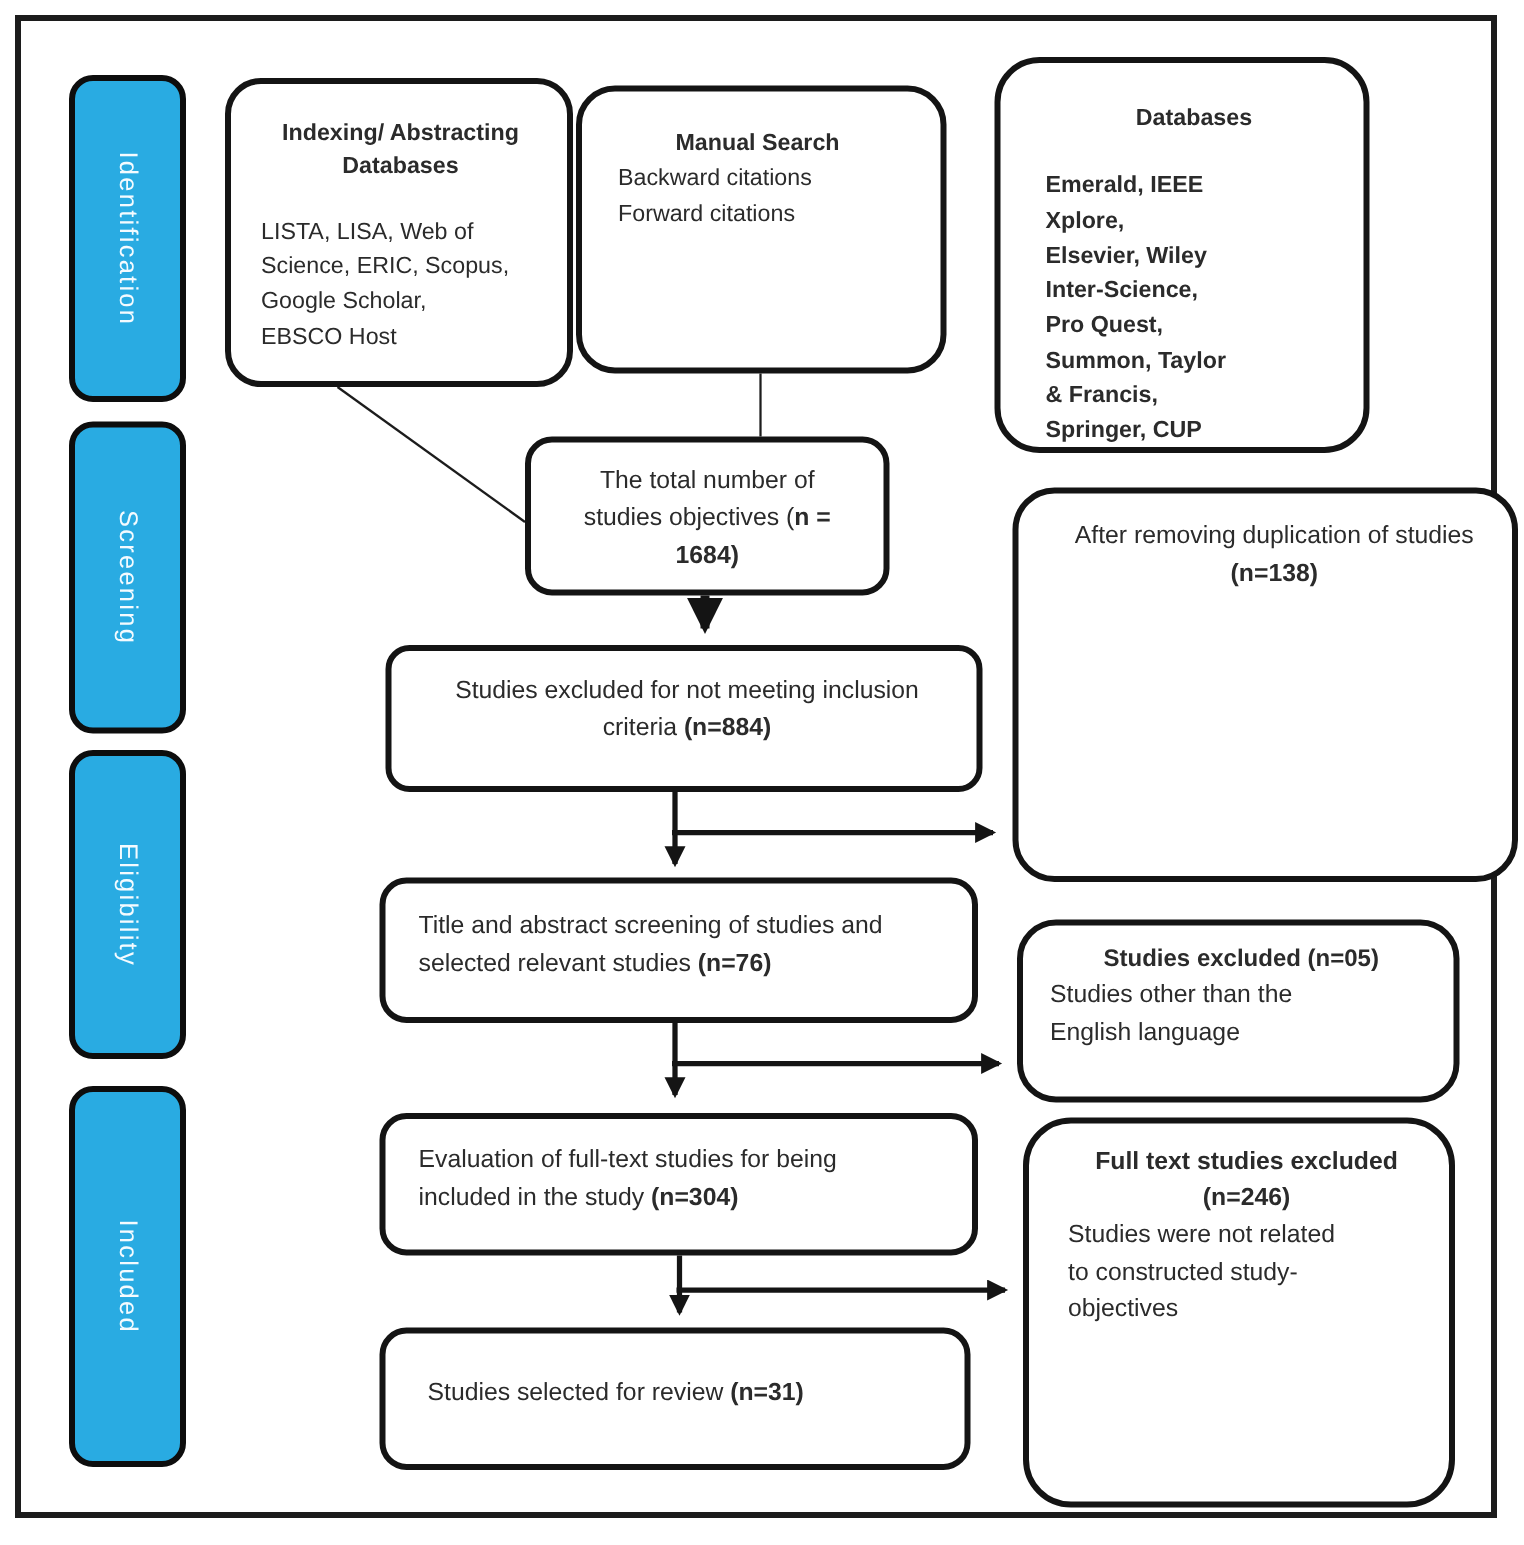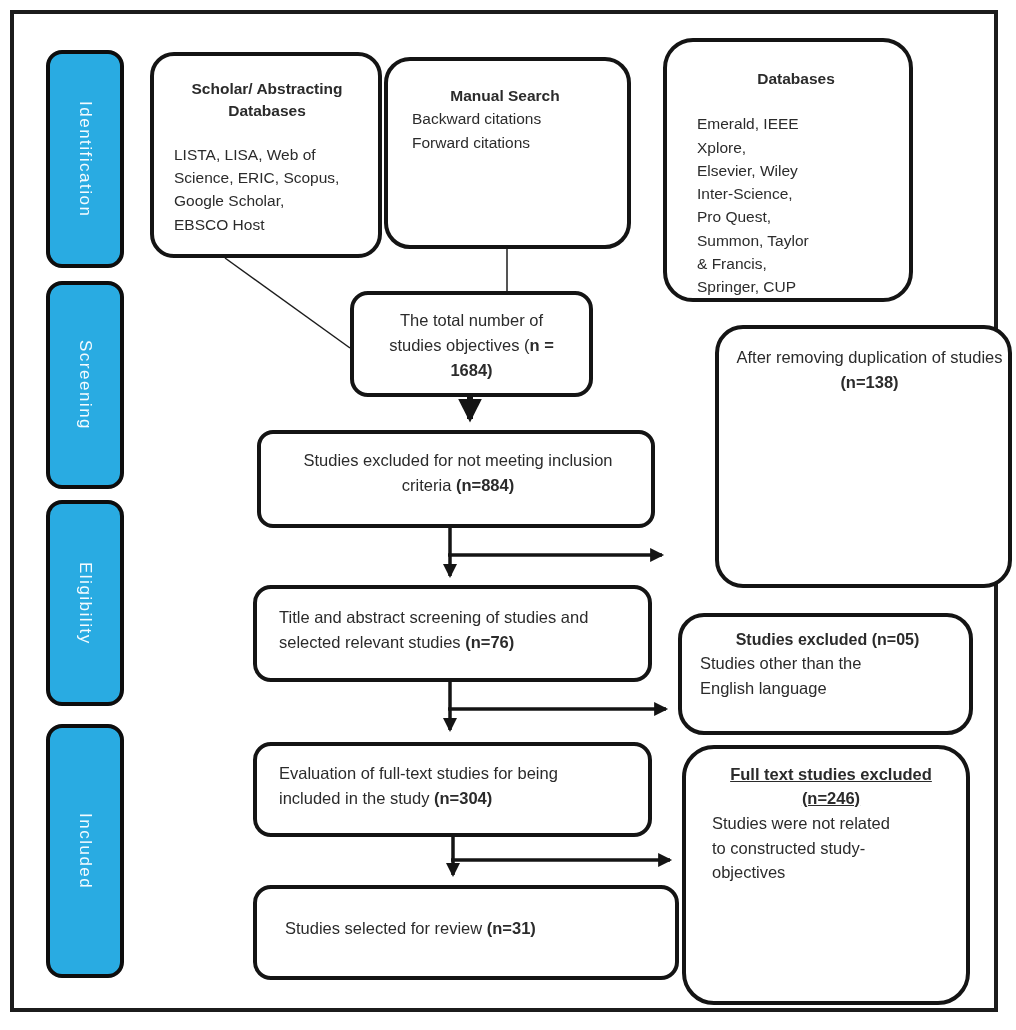--- a/index.html
+++ b/index.html
@@ -35,33 +35,33 @@
   .l{text-align:left;}
   .pre{white-space:pre-line;}
   .ttl{font-weight:bold;font-size:15.5px;line-height:1.45;}
   b{font-weight:bold;}
 
   #box-indexing{left:150px;top:52px;width:232px;height:206px;border-radius:24px;padding:22px 18px 0 20px;font-size:15.5px;}
   #box-indexing .body{margin-top:20px;}
   #box-manual{left:384px;top:57px;width:247px;height:192px;border-radius:26px;padding:24px 29px 0 24px;font-size:15.5px;}
   #box-manual .body{}
   #box-databases{left:663px;top:38px;width:250px;height:264px;border-radius:30px;padding:26px 14px 0 30px;font-size:15.5px;}
-  #box-databases .body{margin-top:22px;font-weight:normal;}
+  #box-databases .body{margin-top:22px;font-weight:bold;}
 
   #box-total{left:350px;top:291px;width:243px;height:106px;border-radius:18px;padding:13px 24px 0 24px;font-size:16.5px;}
   #box-excl884{left:257px;top:430px;width:398px;height:98px;border-radius:16px;padding:14px 30px 0 34px;}
   #box-titleabs{left:253px;top:585px;width:399px;height:97px;border-radius:18px;padding:16px 26px 0 22px;}
   #box-eval{left:253px;top:742px;width:399px;height:95px;border-radius:18px;padding:15px 26px 0 22px;}
-  #box-selected{left:253px;top:885px;width:426px;height:95px;border-radius:18px;padding:27px 26px 0 28px;}
+  #box-selected{left:253px;top:885px;width:394px;height:95px;border-radius:18px;padding:27px 26px 0 28px;}
 
-  #box-afterdup{left:675px;top:325px;width:297px;height:263px;border-radius:28px;padding:16px 4px 0 16px;margin-left:40px;}
+  #box-afterdup{left:675px;top:325px;width:337px;height:263px;border-radius:28px;padding:16px 4px 0 16px;}
   #box-excl05{left:678px;top:613px;width:295px;height:122px;border-radius:26px;padding:11px 14px 0 18px;}
   #box-excl05 .ttl{font-size:16px;}
   #box-ftexcl{left:682px;top:745px;width:288px;height:260px;border-radius:32px;padding:14px 16px 0 26px;}
-  #box-ftexcl .ttl{font-size:16.5px;text-decoration:underline;}
+  #box-ftexcl .ttl{font-size:16.5px;}
   #box-ftexcl .body{}
 
   #connectors{position:absolute;left:0;top:0;pointer-events:none;}
   .thin{stroke:#1c1c1c;stroke-width:1.5;}
   .thick{stroke:#141414;stroke-width:3.5;}
   .xthick{stroke:#141414;stroke-width:6;}
 </style>
 </head>
 <body>
 
@@ -92,21 +92,21 @@
     <line class="xthick" x1="470" y1="397" x2="470" y2="419" marker-end="url(#ah)"></line>
     <line class="thick" x1="450" y1="528" x2="450" y2="576" marker-end="url(#ah)"></line>
     <line class="thick" x1="448" y1="555" x2="662" y2="555" marker-end="url(#ah)"></line>
     <line class="thick" x1="450" y1="682" x2="450" y2="730" marker-end="url(#ah)"></line>
     <line class="thick" x1="448" y1="709" x2="666" y2="709" marker-end="url(#ah)"></line>
     <line class="thick" x1="453" y1="837" x2="453" y2="875" marker-end="url(#ah)"></line>
     <line class="thick" x1="451" y1="860" x2="670" y2="860" marker-end="url(#ah)"></line>
   </svg>
 
   <div class="box" id="box-indexing">
-    <p class="ttl c pre">Scholar/ Abstracting
+    <p class="ttl c pre">Indexing/ Abstracting
 Databases</p>
     <p class="body l pre">LISTA, LISA, Web of
 Science, ERIC, Scopus,
 Google Scholar,
 EBSCO Host</p>
   </div>
   <div class="box" id="box-manual">
     <p class="ttl c">Manual Search</p>
     <p class="body l pre">Backward citations
 Forward citations</p>

